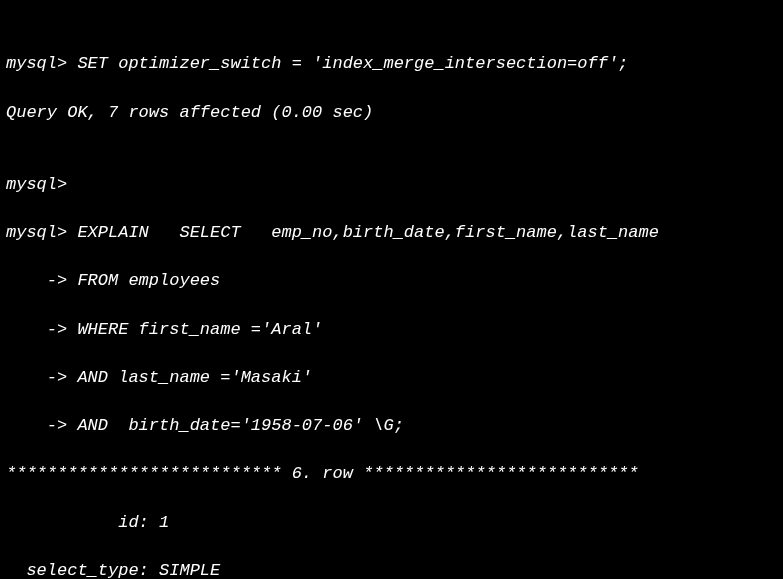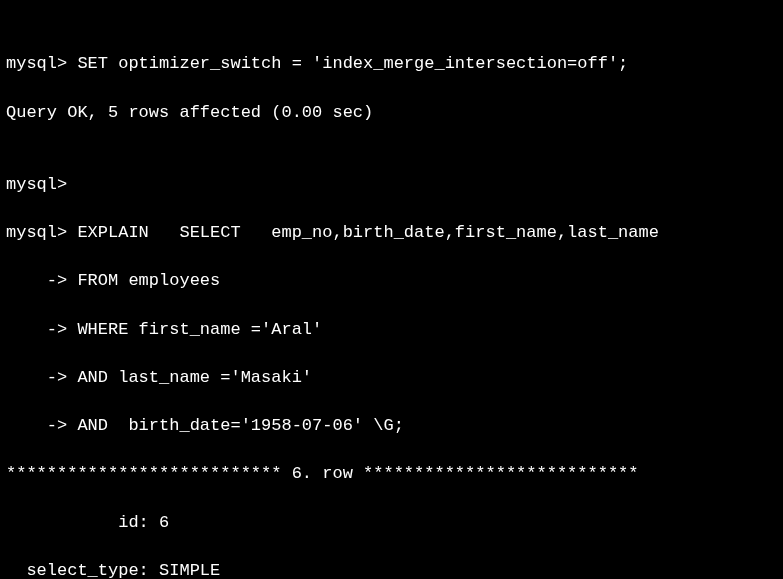--- a/index.html
+++ b/index.html
@@ -7,36 +7,36 @@
     padding: 4px 6px;
     background: #000000;
     color: #ffffff;
     font-family: "Consolas", "Courier New", monospace;
     font-size: 17px;
     line-height: 1.42;
     width: 783px;
     box-sizing: border-box;
     white-space: pre;
   }
-  .line { display: block; }
+  .line { display: block; font-style: italic; }
 </style>
 </head>
 <body>
 
 <span class="line">mysql&gt; SET optimizer_switch = 'index_merge_intersection=off';</span>
-<span class="line">Query OK, 5 rows affected (0.00 sec)</span>
+<span class="line">Query OK, 7 rows affected (0.00 sec)</span>
 <span class="line"></span>
 <span class="line">mysql&gt;</span>
 <span class="line">mysql&gt; EXPLAIN   SELECT   emp_no,birth_date,first_name,last_name</span>
 <span class="line">    -&gt; FROM employees</span>
 <span class="line">    -&gt; WHERE first_name ='Aral'</span>
 <span class="line">    -&gt; AND last_name ='Masaki'</span>
 <span class="line">    -&gt; AND  birth_date='1958-07-06' \G;</span>
 <span class="line">*************************** 6. row ***************************</span>
-<span class="line">           id: 6</span>
+<span class="line">           id: 1</span>
 <span class="line">  select_type: SIMPLE</span>
 
 
 
 
 
 
 
 
 

